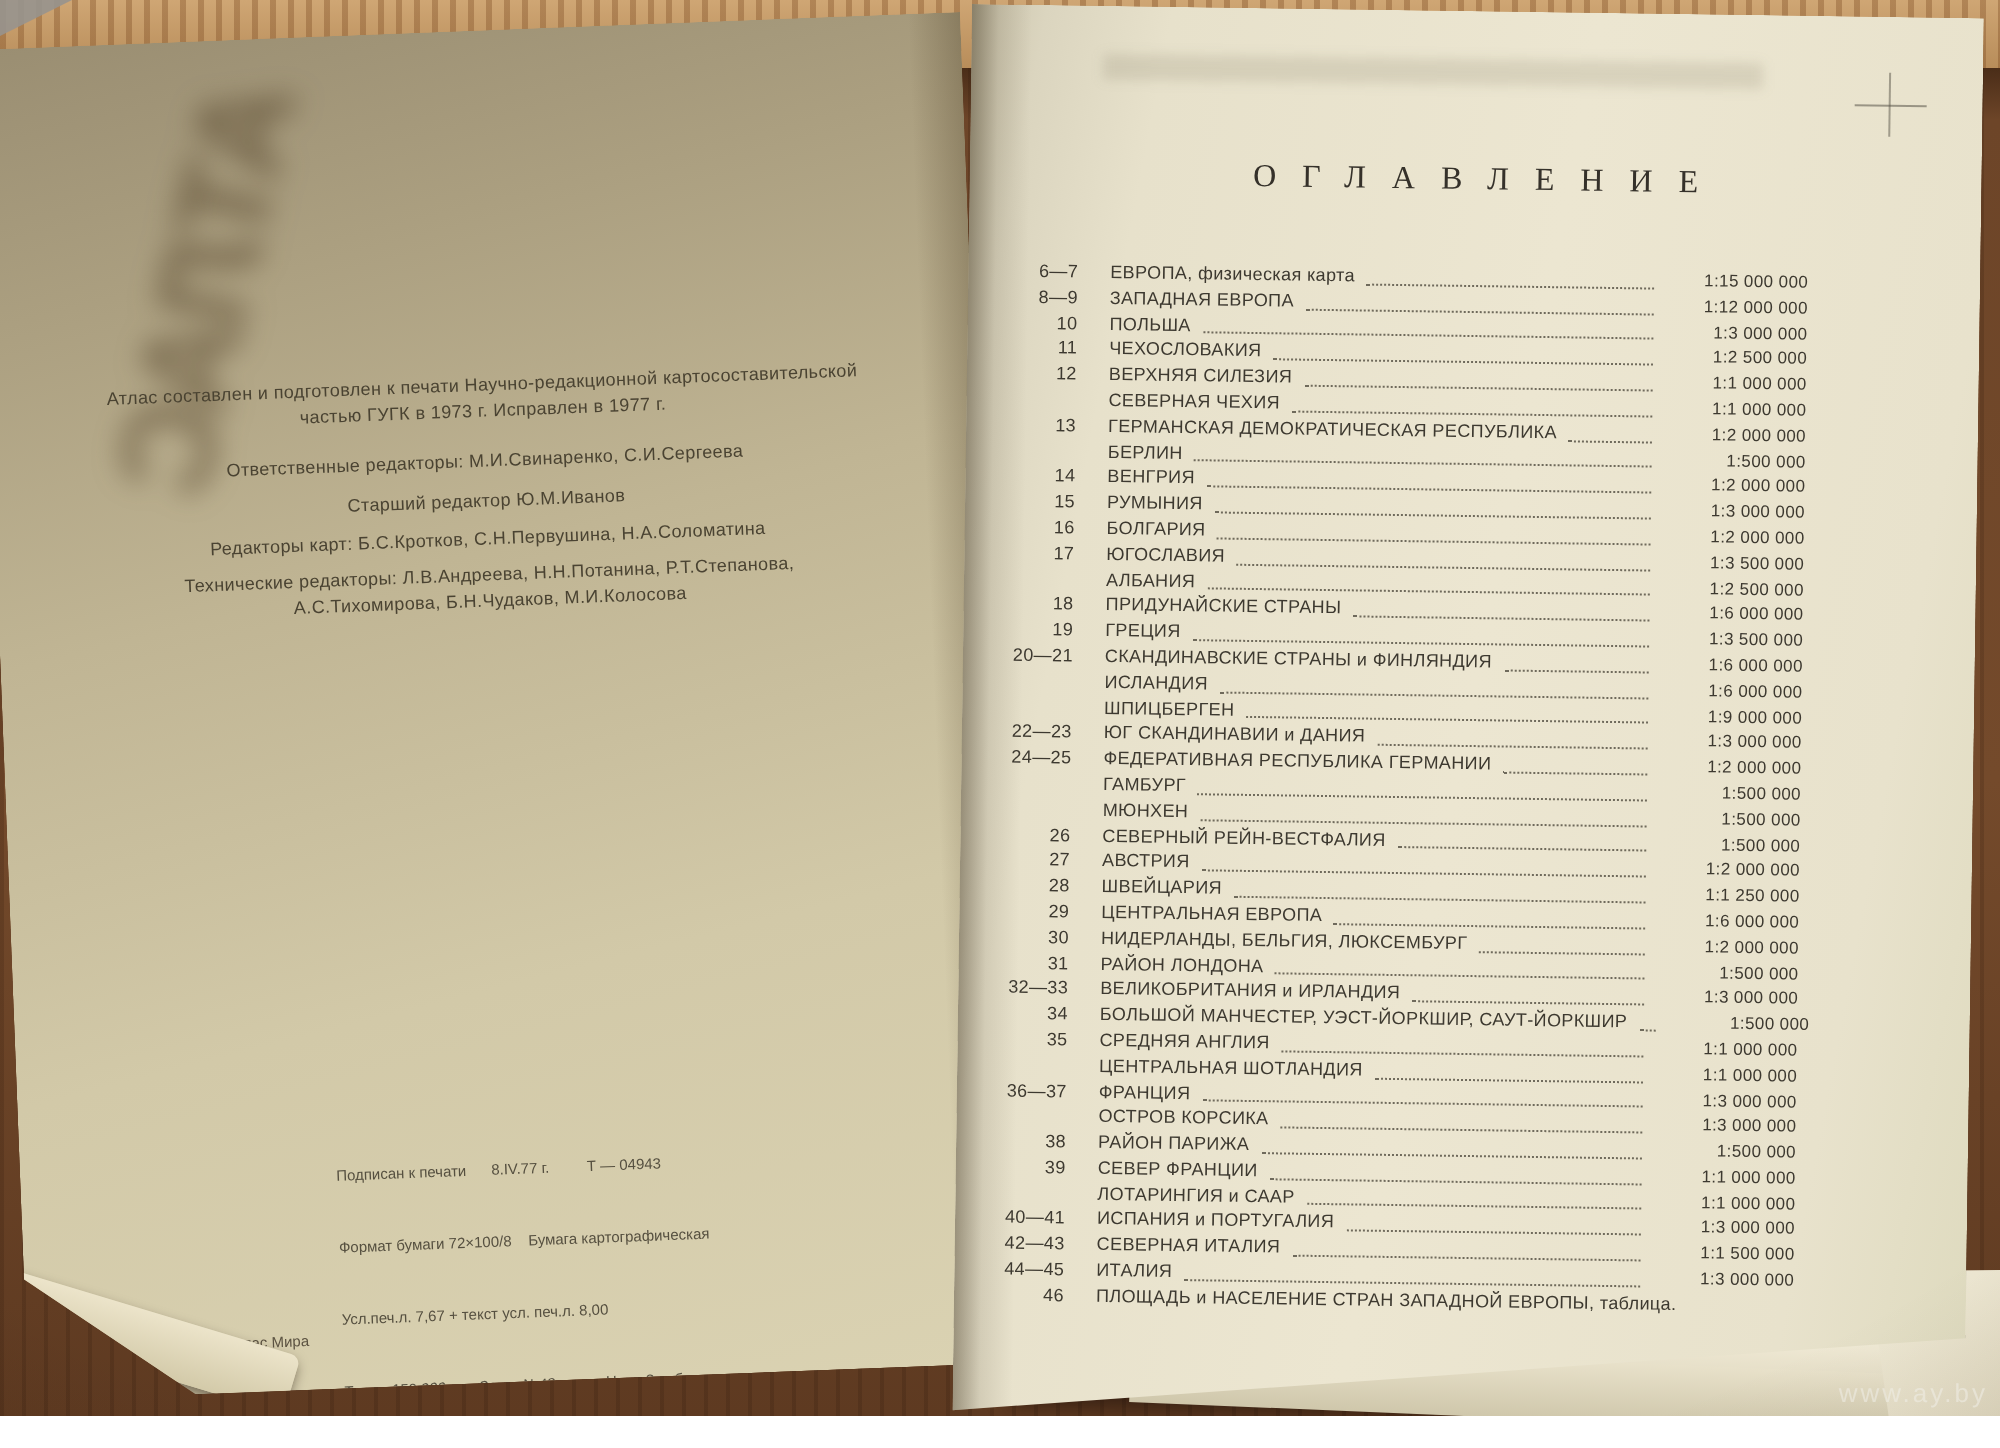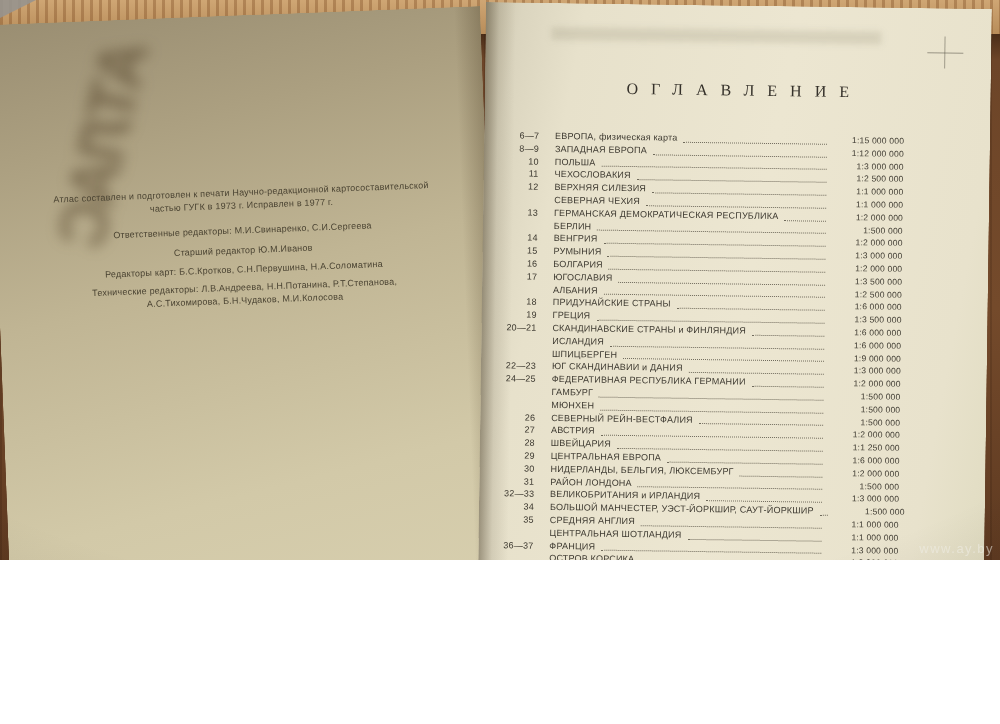--- a/index.html
+++ b/index.html
@@ -1,17 +1,17 @@
 <!DOCTYPE html>
 <html><head>
 <meta charset="utf-8">
 <style>
   html,body{margin:0;padding:0;}
   .photo{
-    position:relative;width:1000px;height:560px;overflow:hidden;
+    position:relative;width:1000px;height:708px;overflow:hidden;
     background:
       repeating-linear-gradient(90deg, rgba(40,20,8,.18) 0 2px, rgba(0,0,0,0) 2px 11px),
       linear-gradient(180deg,#c59c68 0,#b98f5c 30px,#4a2d18 34px,#6d4528 60px,#744a2b 55%,#5e3a21 100%);
     font-family:"Liberation Sans", sans-serif;
   }
   
   .wood-top{position:absolute;left:0;top:0;width:100%;height:34px;
     background:repeating-linear-gradient(90deg, rgba(120,70,30,.35) 0 3px, rgba(0,0,0,0) 3px 9px),
     linear-gradient(180deg,#cfa674,#b88d5a);}
   .corner-object{position:absolute;left:-4px;top:-6px;width:52px;height:26px;background:#97948e;

